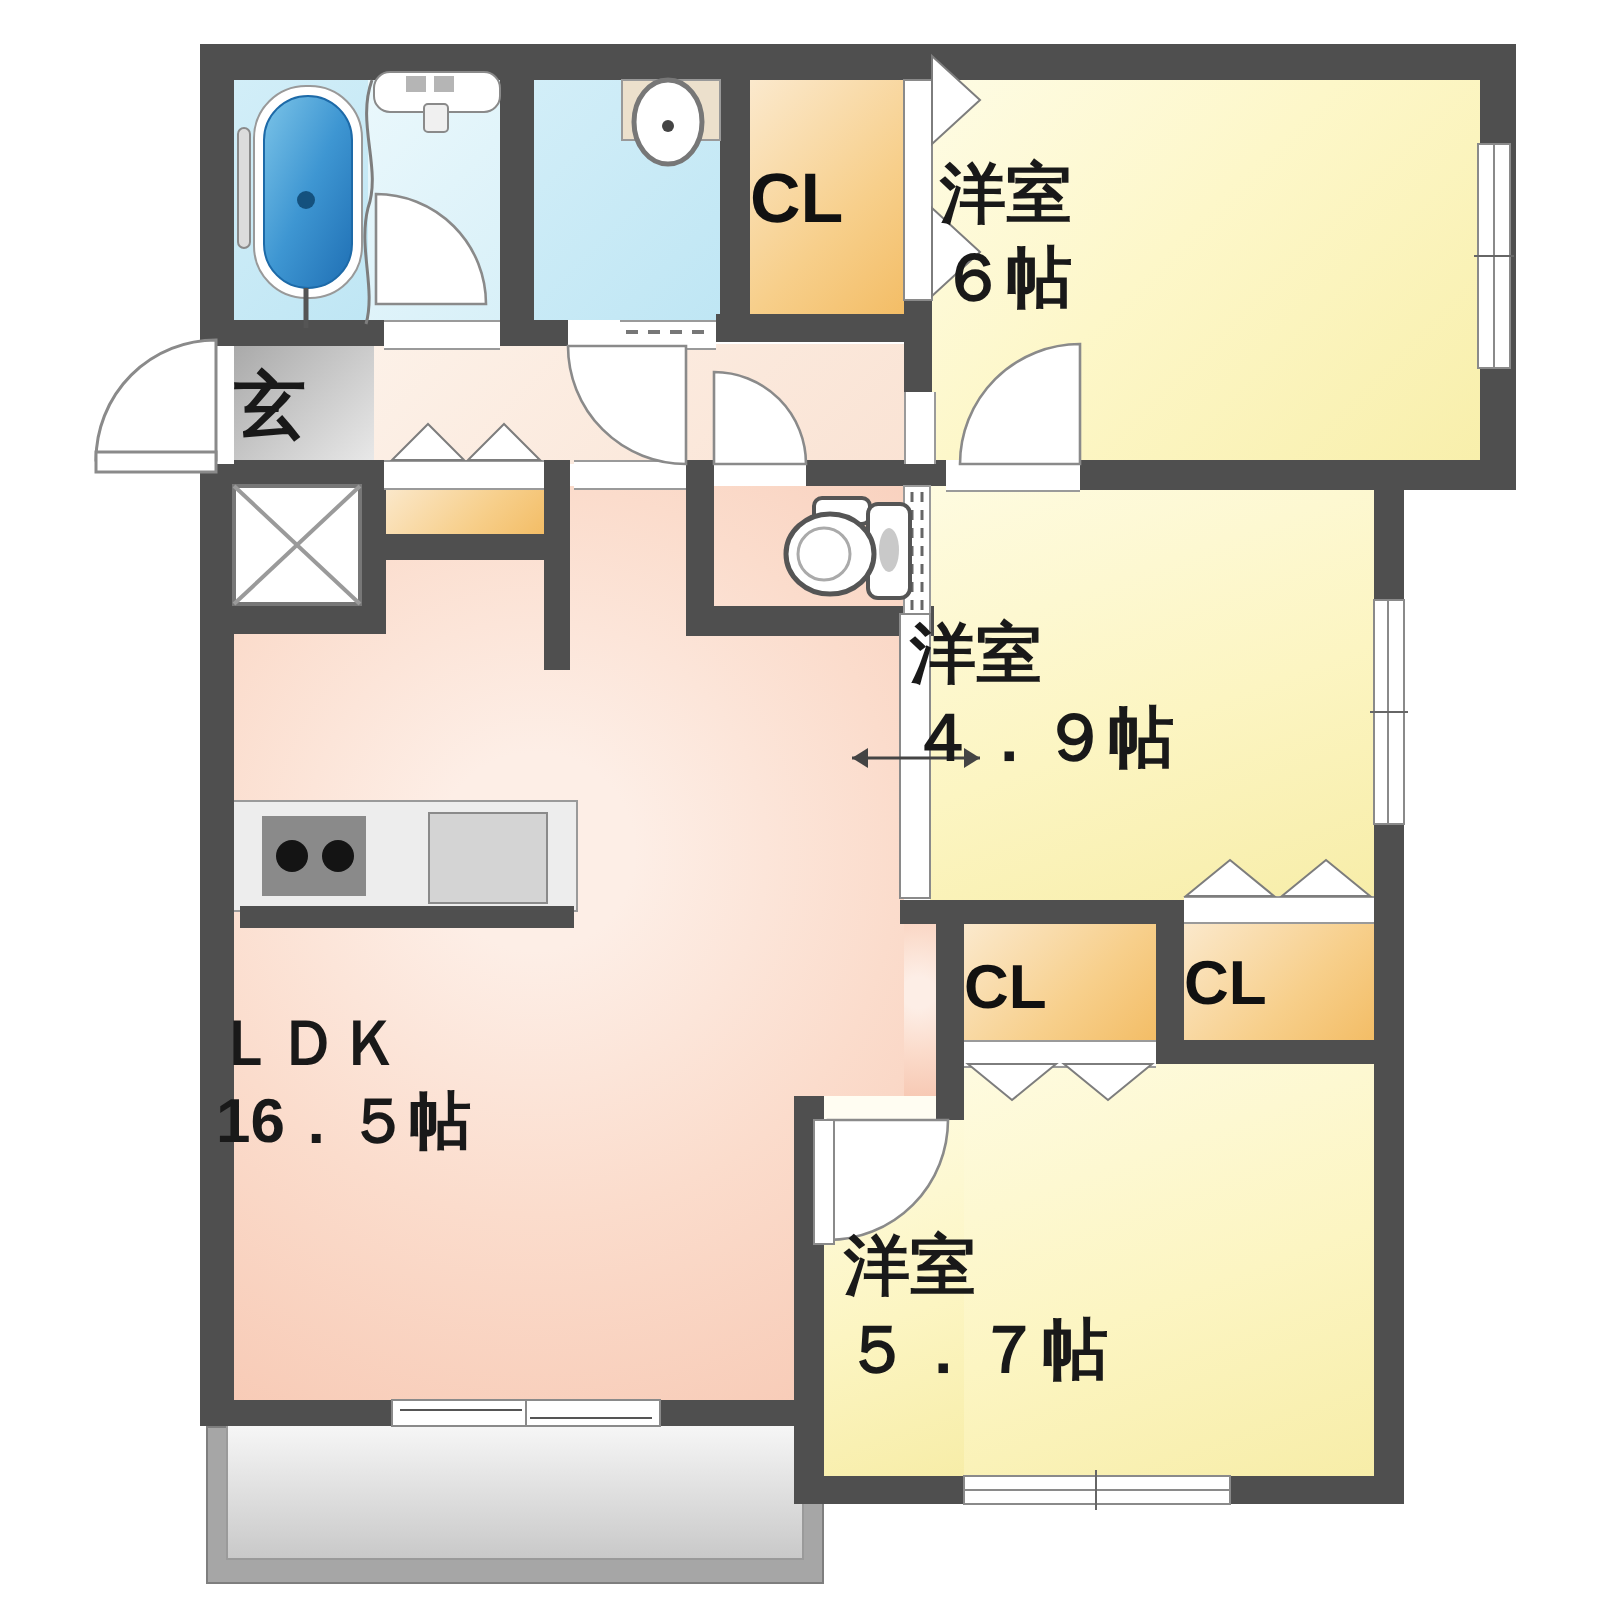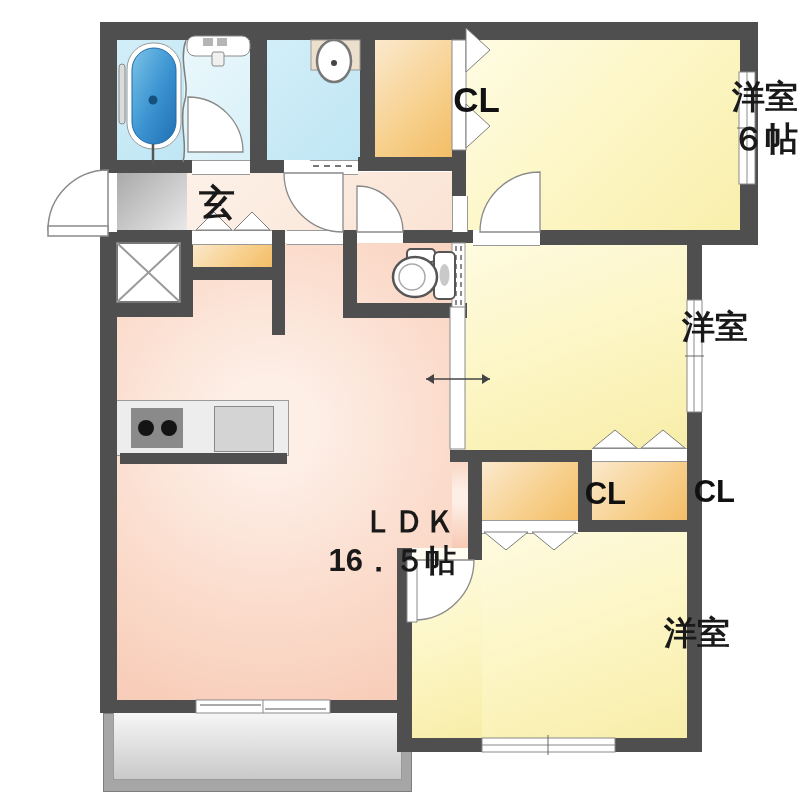--- a/index.html
+++ b/index.html
@@ -11,22 +11,22 @@
   .room-yellow2{background:linear-gradient(160deg,#fefbe0 0%,#fcf5c2 55%,#f7eda8 100%);}
   .ldk-pink{background:radial-gradient(circle at 45% 40%,#fdeee6 15%,#fbdccc 55%,#f7c9b4 100%);}
   .hall-peach{background:linear-gradient(135deg,#fdf4ec,#fae3d4);}
   .closet-orange{background:linear-gradient(135deg,#fbe9cd 0%,#f7cf8b 60%,#f3bd66 100%);}
   .water-blue{background:linear-gradient(135deg,#d2eef8,#bfe6f4);}
   .water-light{background:linear-gradient(135deg,#eaf8fc,#d8f0f8);}
   .genkan-gray{background:linear-gradient(135deg,#a9a9a9,#e9e9e9);}
   .wall{background:#4f4f4f;}
   .thresh{background:#ffffff;border-top:1px solid #9a9a9a;border-bottom:1px solid #9a9a9a;}
   .threshv{background:#ffffff;border-left:1px solid #9a9a9a;border-right:1px solid #9a9a9a;}
-  .label{color:#191919;text-align:right;line-height:1.26;font-weight:600;
-         white-space:nowrap;transform-origin:center;padding-left:48px;}
+  .label{color:#191919;text-align:left;line-height:1.26;font-weight:600;
+         white-space:nowrap;transform-origin:center;}
   .cl-label{font-weight:700;color:#111;}
   svg.overlay{position:absolute;left:0;top:0;z-index:30;pointer-events:none;}
   .z1{z-index:5}.z2{z-index:10}.z4{z-index:40}
 </style>
 </head>
 <body>
 
 <div class="stage">
 
   <div class="abs z1 water-blue" style="left:117px;top:40px;width:67px;height:122px"></div>
@@ -213,23 +213,25 @@
       <circle cx="169" cy="428" r="8" fill="#141414"></circle>
     </g>
   </svg>
 
   <div class="abs z4 label" style="left:470px;top:76px;width:280px;font-size:33px">
     <div>洋室</div>
     <div>６帖</div>
   </div>
   <div class="abs z4 label" style="left:455px;top:306px;width:245px;font-size:33px">
     <div>洋室</div>
+    <div>４．９帖</div>
   </div>
   <div class="abs z4 label" style="left:422px;top:612px;width:260px;font-size:33px">
     <div>洋室</div>
+    <div>５．７帖</div>
   </div>
   <div class="abs z4 label" style="left:108px;top:502px;width:300px;font-size:31px">
     <div>ＬＤＫ</div>
     <div>16．５帖</div>
   </div>
   <div class="abs z4 label" style="left:117px;top:180px;width:70px;font-size:36px;font-weight:700">玄</div>
   <div class="abs z4 label cl-label" style="left:375px;top:78px;width:77px;font-size:35px">CL</div>
   <div class="abs z4 label cl-label" style="left:482px;top:474px;width:96px;font-size:31px">CL</div>
   <div class="abs z4 label cl-label" style="left:592px;top:472px;width:95px;font-size:31px">CL</div>
 

